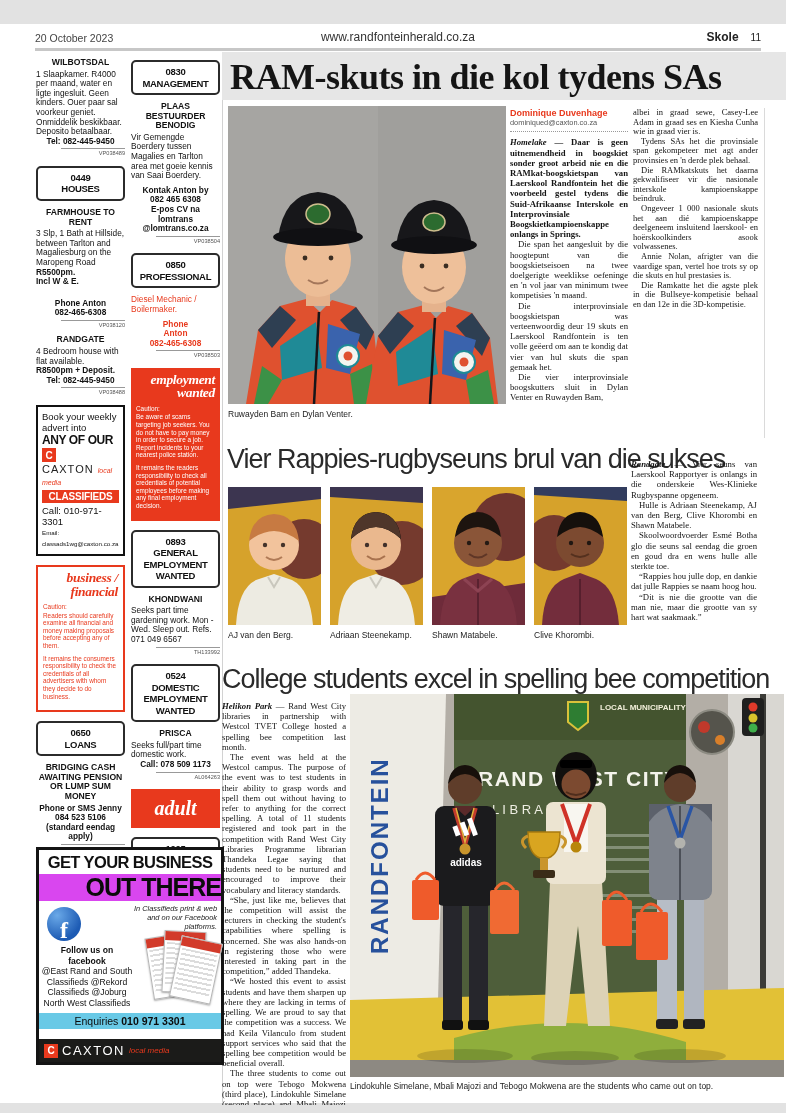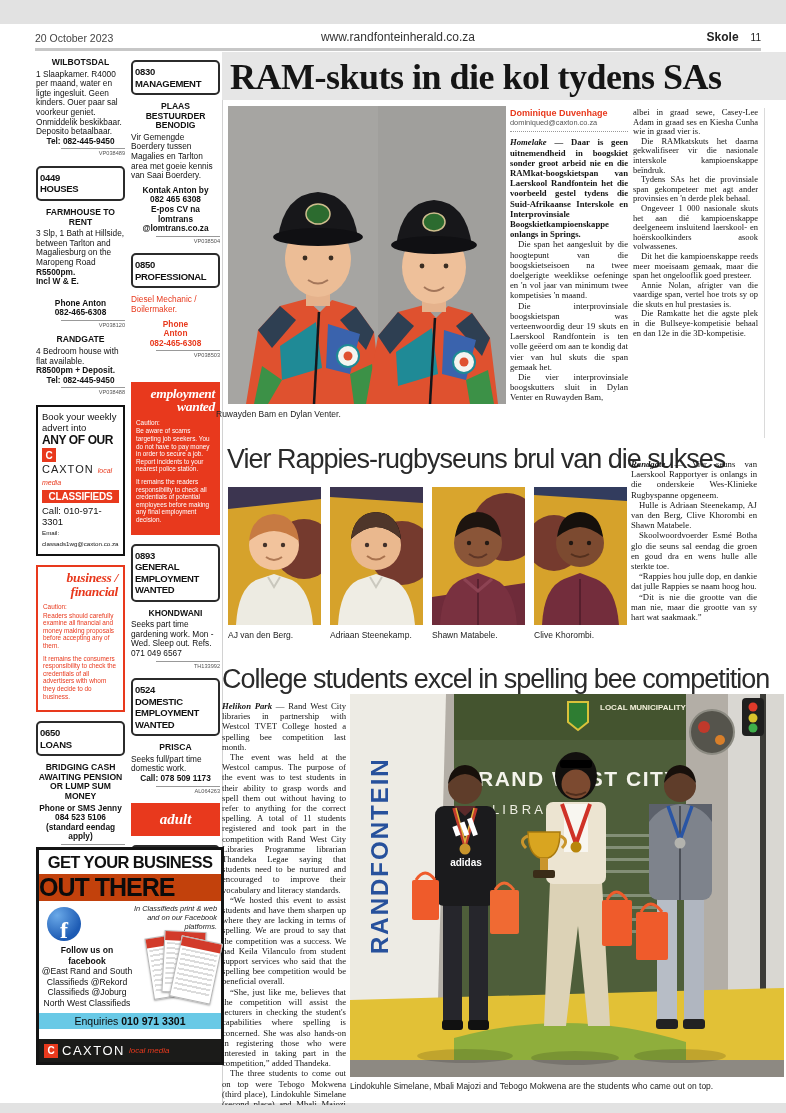--- a/index.html
+++ b/index.html
@@ -24,49 +24,49 @@
   .ccols{display:flex;gap:6px;}
   .ccol{width:89px;display:flex;flex-direction:column;}
   .cad{font-size:8.3px;line-height:9.6px;margin:0 0 5px 0;}
   .cad .t{font-weight:bold;text-align:center;font-size:8.6px;margin:0 0 2px 0;}
   .cad p{margin:0;}
   .cad .bold{font-weight:bold;}
   .cad .c{text-align:center;}
   .cad .red{color:#e8391d;}
   .ref{display:block;text-align:right;font-size:5.6px;color:#555;border-top:1px solid #999;
        width:72%;margin-left:auto;margin-top:2px;padding-top:0;}
-  .catbox{border:2px solid #2b2b2b;border-radius:5px;font-weight:bold;
+  .catbox{border:2px solid #2b2b2b;border-radius:5px;text-align:center;font-weight:bold;
           font-size:9.5px;line-height:11.5px;letter-spacing:-0.3px;padding:4px 2px;margin:2px 0 7px 0;background:#fff;}
-  .redbox{background:#e8391d;color:#fff;padding:5px 5px 6px 5px;margin:16px 0 7px 0;}
+  .redbox{background:#e8391d;color:#fff;padding:5px 5px 6px 5px;margin:2px 0 7px 0;}
   .rb-title{font-family:"Liberation Serif",serif;font-style:italic;font-weight:bold;
             font-size:13.5px;line-height:13.5px;text-align:right;margin:0 0 5px 0;letter-spacing:-0.3px;}
   .rb-caution{font-size:6.4px;line-height:7.6px;}
   .rb-caution p{margin:0 0 5px 0;}
   .rb-big{font-family:"Liberation Serif",serif;font-style:italic;font-weight:bold;
-          font-size:15px;text-align:center;padding:8px 2px;margin:2px 0 7px 0;background:#e8391d;color:#fff;}
+          font-size:20px;text-align:center;padding:8px 2px;margin:2px 0 7px 0;background:#e8391d;color:#fff;}
   .bizfin{background:#fff;color:#e8391d;border:2px solid #e8391d;padding:4px 5px 5px 5px;margin:2px 0 7px 0;}
   .bizfin .rb-title{color:#e8391d;}
 
   .caxbook{border:2px solid #111;padding:4px 4px 5px 4px;margin:2px 0 7px 0;font-size:9px;line-height:11px;}
   .cax-l1{font-size:9.5px;}
   .cax-l2{font-weight:bold;font-size:12px;letter-spacing:-0.4px;margin:2px 0;}
   .clogo{display:inline-flex;width:14px;height:14px;background:#e8391d;color:#fff;font-weight:bold;
          font-size:10px;align-items:center;justify-content:center;vertical-align:middle;}
   .caxword{font-size:11px;letter-spacing:1px;color:#222;margin:2px 0;}
   .caxword .lm{color:#e8391d;font-size:7px;letter-spacing:0;font-style:italic;}
   .classbar{background:#e8391d;color:#fff;font-weight:bold;font-size:10px;text-align:center;
             padding:1px 0;margin:2px 0;letter-spacing:-0.2px;}
   .cax-call{font-size:9.5px;margin-top:2px;}
   .cax-email{font-size:6.2px;}
 
   
   .bannerad{position:absolute;left:36px;top:847px;width:182px;height:212px;border:3px solid #141414;background:#fff;}
   .bn-l1{font-size:16.5px;font-weight:bold;letter-spacing:-0.6px;text-align:center;padding:3px 0 2px 0;}
-  .bn-l2{background:#c2410c;color:#0b0b0b;font-weight:bold;font-size:25px;letter-spacing:-1px;
-         text-align:left;line-height:27px;}
+  .bn-l2{background:#d946ef;color:#0b0b0b;font-weight:bold;font-size:25px;letter-spacing:-1px;
+         text-align:right;line-height:27px;}
   .bn-mid{position:relative;height:112px;}
   .bn-tag{position:absolute;right:4px;top:3px;width:92px;font-size:7.4px;line-height:9px;
           font-style:italic;text-align:right;color:#222;}
   .fbicon{position:absolute;left:8px;top:6px;width:34px;height:34px;border-radius:50%;
           background:radial-gradient(circle at 30% 25%,#6aa9e8,#1d5bb4 70%);color:#fff;
           font-weight:bold;font-size:24px;font-family:"Liberation Serif",serif;
           display:flex;align-items:flex-end;justify-content:center;line-height:22px;}
   .bn-follow{position:absolute;left:2px;top:44px;width:92px;text-align:center;font-size:8.6px;line-height:10.5px;}
   .bn-follow .b{font-weight:bold;}
   .npstack{position:absolute;right:6px;top:28px;width:66px;height:80px;}
@@ -84,21 +84,21 @@
            display:flex;align-items:center;gap:4px;padding:4px 5px;}
   .bn-foot .word{font-size:13px;letter-spacing:1.5px;}
   .bn-foot .lm{color:#e8391d;font-size:8px;font-style:italic;letter-spacing:0;}
 
   
   .h1band{position:absolute;left:222px;top:52px;width:604px;height:48px;background:#e6e6e6;}
   .h1band h1{margin:0;padding:4px 0 0 8px;font-family:"Liberation Serif",serif;font-weight:bold;
              font-size:36px;letter-spacing:-0.5px;color:#151515;white-space:nowrap;}
   .photo1{position:absolute;left:228px;top:106px;width:278px;height:298px;}
   .cap{font-size:8.5px;color:#222;}
-  .cap1{position:absolute;left:216px;top:409px;width:278px;}
+  .cap1{position:absolute;left:228px;top:409px;width:278px;}
   .serif{font-family:"Liberation Serif",serif;font-size:8.7px;line-height:10.2px;color:#141414;text-align:justify;}
   .serif p{margin:0;text-indent:8px;}
   .serif p.lead{font-weight:bold;text-indent:0;}
   .lead-loc{font-style:italic;font-weight:bold;}
   .a1c1{position:absolute;left:510px;top:108px;width:118px;height:332px;overflow:hidden;}
   .a1c2{position:absolute;left:633px;top:108px;width:125px;height:332px;overflow:hidden;}
   .a1c2 .serif, .a1c2.serif{font-size:8.5px;line-height:9.6px;}
   .byline-name{color:#e8391d;font-weight:bold;font-size:9px;font-family:"Liberation Sans",sans-serif;}
   .byline-email{font-size:7.4px;color:#555;font-family:"Liberation Sans",sans-serif;
                 border-bottom:1px dotted #999;padding-bottom:3px;margin-bottom:5px;}
@@ -354,24 +354,23 @@
   <div class="a1c1 serif">
     <div class="byline-name">Dominique Duvenhage</div>
     <div class="byline-email">dominiqued@caxton.co.za</div>
     <p class="lead"><span class="lead-loc">Homelake</span><span> — Daar is geen uitnemendheid in boogskiet sonder groot arbeid nie en die RAMkat-boogskietspan van Laerskool Randfontein het die voorbeeld gestel tydens die Suid-Afrikaanse Interskole en Interprovinsiale Boogskietkampioenskappe onlangs in Springs.</span></p>
     <p>Die span het aangesluit by die hoogtepunt van die boogskietseisoen na twee doelgerigte weeklikse oefeninge en 'n vol jaar van minimum twee kompetisies 'n maand.</p>
     <p>Die interprovinsiale boogskietspan was verteenwoordig deur 19 skuts en Laerskool Randfontein is ten volle geëerd om aan te kondig dat vier van hul skuts die span gemaak het.</p>
     <p>Die vier interprovinsiale boogskutters sluit in Dylan Venter en Ruwayden Bam,</p>
   </div>
   <div class="a1c2 serif">
     <p style="text-indent:0">albei in graad sewe, Casey-Lee Adam in graad ses en Kiesha Cunha wie in graad vier is.</p>
+    <p>Tydens SAs het die provinsiale span gekompeteer met agt ander provinsies en 'n derde plek behaal.</p>
     <p>Die RAMkatskuts het daarna gekwalifiseer vir die nasionale interskole kampioenskappe beïndruk.</p>
-    <p>Tydens SAs het die provinsiale span gekompeteer met agt ander provinsies en 'n derde plek behaal.</p>
     <p>Ongeveer 1 000 nasionale skuts het aan dié kampioenskappe deelgeneem insluitend laerskool- en hoërskoolkinders asook volwassenes.</p>
-    <p>Dit het die kampioenskappe reeds meer moeisaam gemaak, maar die span het ongelooflik goed presteer.</p>
     <p>Annie Nolan, afrigter van die vaardige span, vertel hoe trots sy op die skuts en hul prestasies is.</p>
     <p>Die Ramkatte het die agste plek in die Bullseye-kompetisie behaal en dan 12e in die 3D-kompetisie.</p>
   </div>
 
   <h2 class="h2">Vier Rappies-rugbyseuns brul van die sukses</h2>
 
   <div class="photos2">
     <svg width="93" height="138" viewBox="0 0 93 138">
       <rect width="93" height="138" fill="#d6a22b"></rect>
       <polygon points="0,0 93,0 93,12 0,22" fill="#3c3550"></polygon>
@@ -437,22 +436,22 @@
     <p>Skoolwoordvoerder Esmé Botha glo die seuns sal eendag die groen en goud dra en wens hulle alle sterkte toe.</p>
     <p>“Rappies hou julle dop, en dankie dat julle Rappies se naam hoog hou.</p>
     <p>“Dit is nie die grootte van die man nie, maar die grootte van sy hart wat saakmaak.”</p>
   </div>
 
   <h2 class="h3">College students excel in spelling bee competition</h2>
 
   <div class="a3text serif">
     <p style="text-indent:0"><span class="lead-loc">Helikon Park</span><span> — Rand West City libraries in partnership with Westcol TVET College hosted a spelling bee competition last month.</span></p>
     <p>The event was held at the Westcol campus. The purpose of the event was to test students in their ability to grasp words and spell them out without having to refer to anything for the correct spelling. A total of 11 students registered and took part in the competition with Rand West City Libraries Programme librarian Thandeka Legae saying that students need to be nurtured and encouraged to improve their vocabulary and literacy standards.</p>
+    <p>“She, just like me, believes that the competition will assist the lecturers in checking the student's capabilities where spelling is concerned. She was also hands-on in registering those who were interested in taking part in the competition,” added Thandeka.</p>
     <p>“We hosted this event to assist students and have them sharpen up where they are lacking in terms of spelling. We are proud to say that the competition was a success. We had Keila Vilanculo from student support services who said that the spelling bee competition would be beneficial overall.</p>
-    <p>“She, just like me, believes that the competition will assist the lecturers in checking the student's capabilities where spelling is concerned. She was also hands-on in registering those who were interested in taking part in the competition,” added Thandeka.</p>
     <p>The three students to come out on top were Tebogo Mokwena (third place), Lindokuhle Simelane (second place) and Mbali Majozi (first place).</p>
   </div>
 
   <svg class="photo3" viewBox="0 0 434 383">
     <rect width="434" height="383" fill="#b3aea6"></rect>
     <rect x="378" width="56" height="383" fill="#d9d7d2"></rect>
     <rect x="410" width="6" height="383" fill="#3c3c38"></rect>
 
     <polygon points="0,0 96,0 86,383 0,383" fill="#edebe4"></polygon>
     <text transform="translate(38,260) rotate(-90)" font-family="Liberation Sans, sans-serif" font-size="24" font-weight="bold" fill="#27519c" letter-spacing="2">RANDFONTEIN</text>

